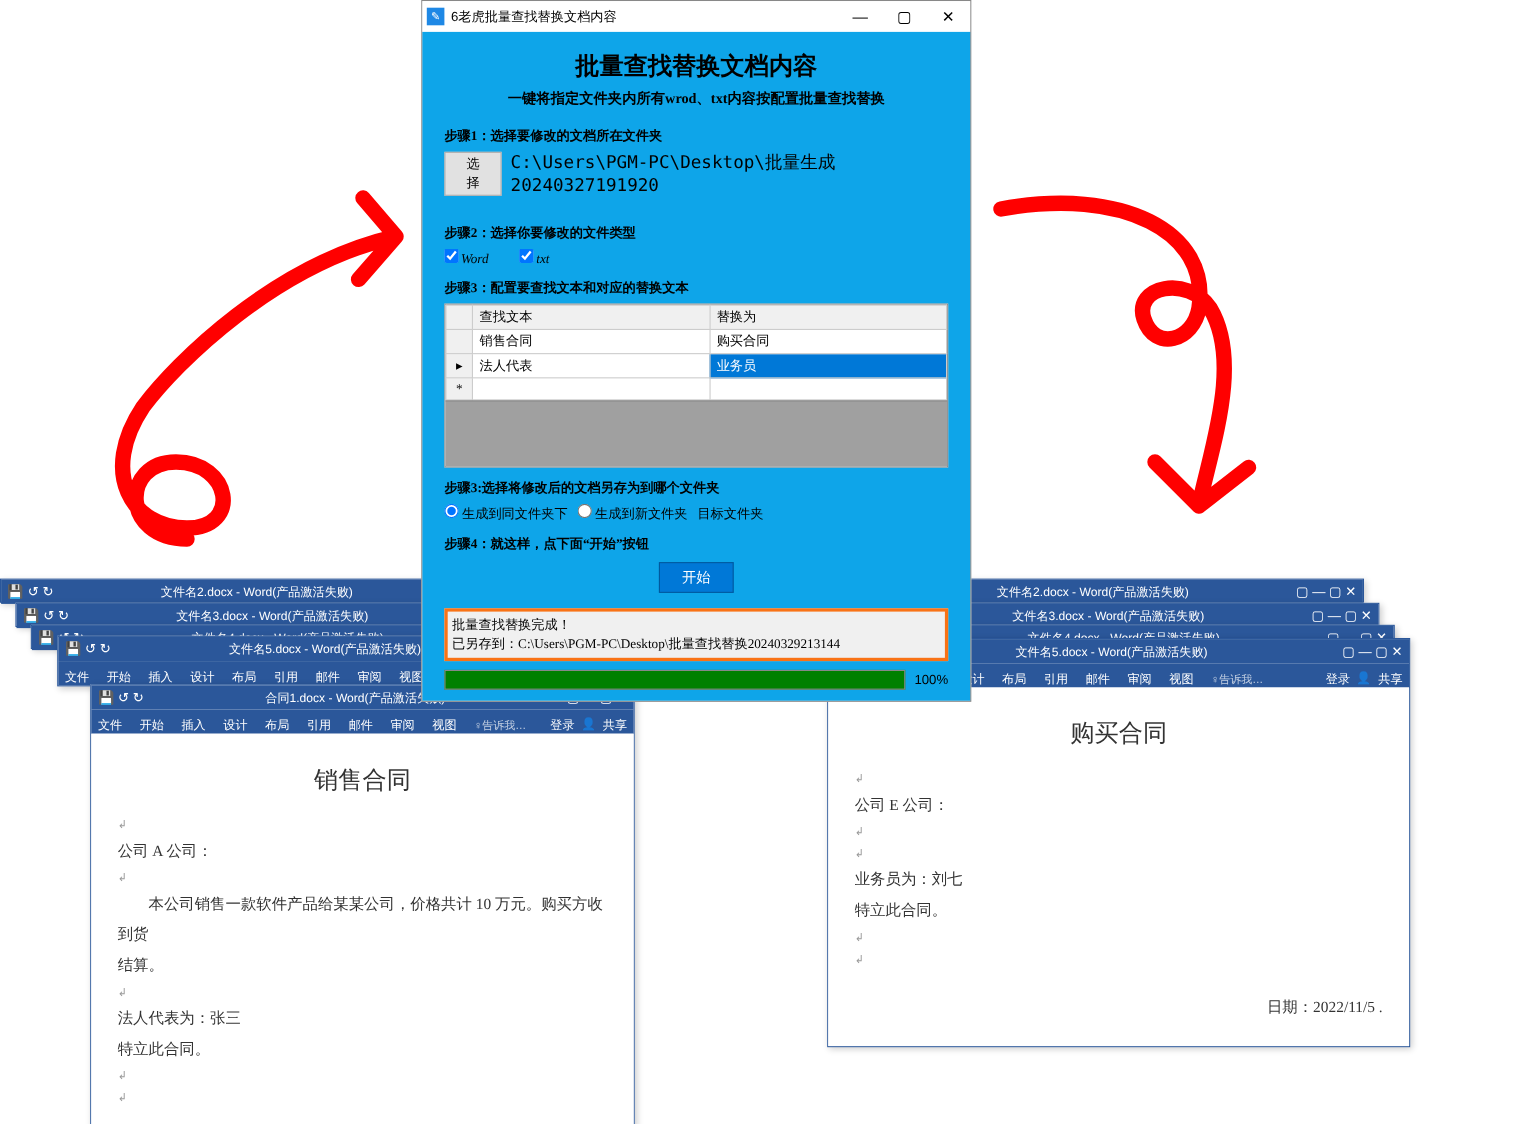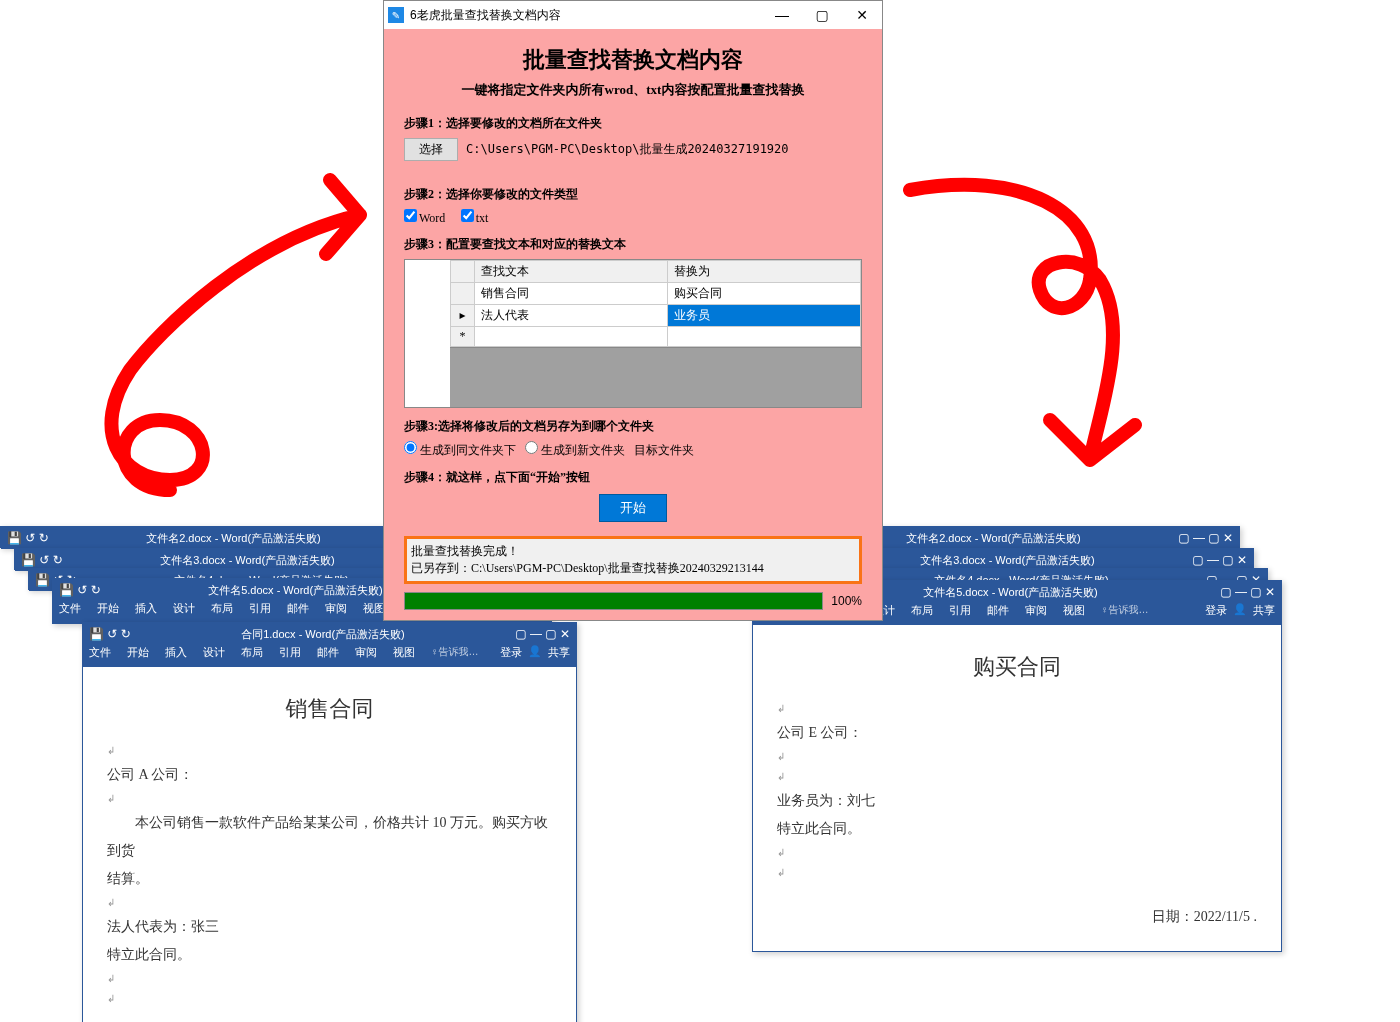--- a/index.html
+++ b/index.html
@@ -6,32 +6,32 @@
 body { font-family: "Microsoft YaHei", sans-serif; background: #fff; width: 1400px; height: 1022px; position: relative; overflow: hidden; }
 
 
 .dialog { position: absolute; left: 383px; top: 0; width: 500px; background: #f0f0f0; border: 1px solid #888; z-index: 100; }
 .titlebar { height: 28px; background: #fff; display: flex; align-items: center; font-size: 12px; padding-left: 4px; }
 .titlebar-icon { width: 16px; height: 16px; background: #1e88e5; margin-right: 6px; display: inline-flex; align-items: center; justify-content: center; color: #fff; font-size: 10px; }
 .titlebar-text { flex: 1; }
 .wincontrols { display: flex; }
 .winbtn { width: 40px; height: 28px; display: flex; align-items: center; justify-content: center; font-family: Arial; font-size: 14px; }
 
-.dlg-body { padding: 10px 20px 4px; background: #fca5a5; font-size: 12px; }
+.dlg-body { padding: 10px 20px 4px; background: #0ea5e9; font-size: 12px; }
 .dlg-h1 { text-align: center; font-size: 22px; font-weight: bold; margin: 6px 0; font-family: SimHei, sans-serif; }
 .dlg-h2 { text-align: center; font-size: 13px; font-weight: bold; margin-bottom: 16px; font-family: SimHei; }
 .step-label { font-weight: bold; font-size: 12px; margin: 6px 0; font-family: SimSun; }
 .row { display: flex; align-items: center; gap: 8px; margin: 4px 0 25px; }
 .btn-small { padding: 2px 14px; background: #e1e1e1; border: 1px solid #adadad; font-size: 12px; font-family: SimSun; }
-.path-text { font-family: SimSun, monospace; font-size: 12px; text-align: right; }
+.path-text { font-family: SimSun, monospace; font-size: 16px; }
 .checkbox-row { margin: 4px 0 10px; }
 .cb { margin-right: 2px; }
-.cb-label { font-family: SimSun; margin-right: 12px; }
-
-.grid { border: 1px solid #888; background: #fff; margin: 4px 0 10px; padding-left: 45px; }
+.cb-label { font-family: SimSun; margin-right: 25px; font-style: italic; }
+
+.grid { border: 1px solid #888; background: #fff; margin: 4px 0 10px; }
 .grid table { width: 100%; border-collapse: collapse; font-size: 12px; }
 .grid th, .grid td { border: 1px solid #ccc; padding: 2px 6px; text-align: left; height: 20px; font-weight: normal; font-family: SimSun; }
 .grid th { background: #f0f0f0; }
 .grid .rowhead { width: 24px; background: #f0f0f0; border: 1px solid #ccc; text-align: center; }
 .grid .selcell { background: #0078d7; color: #fff; }
 .grid-pad { height: 60px; background: #a0a0a0; border-top: 1px solid #888; }
 
 .radio-row { margin: 4px 0 10px; font-family: SimSun; }
 .radio-row label { margin-right: 6px; }
 
@@ -41,21 +41,21 @@
 .progress-row { display: flex; align-items: center; gap: 8px; margin-bottom: 6px; }
 .progress { flex: 1; height: 18px; border: 1px solid #888; background: #008000; }
 .link { text-align: center; font-size: 12px; color: #0000ee; text-decoration: underline; font-family: SimSun; padding-bottom: 4px; }
 
 
 .wordwin { position: absolute; background: #fff; border: 1px solid #2b579a; box-shadow: 2px 2px 6px rgba(0,0,0,0.2); }
 .wtitle { height: 22px; background: #2b579a; color: #fff; font-size: 11px; display: flex; align-items: center; padding: 0 6px; }
 .wtitle .qat { display: flex; gap: 10px; font-size: 12px; }
 .wtitle .wt-center { flex: 1; text-align: center; font-size: 11px; }
 .wtitle .wctrl { display: flex; gap: 10px; font-size: 12px; }
-.wribbon { height: 22px; background: #2b579a; color: #fff; display: flex; align-items: flex-start; font-size: 11px; padding: 0 6px; gap: 16px; }
+.wribbon { height: 22px; background: #2b579a; color: #fff; display: flex; align-items: flex-end; font-size: 11px; padding: 0 6px; gap: 16px; }
 .wribbon .tab { }
 .wribbon .tell { flex: 1; opacity: 0.7; font-size: 10px; }
 .wribbon .share { display: flex; gap: 6px; font-family: Liberation Mono, monospace; }
 .wdoc { background: #fff; padding: 20px 24px; font-family: SimSun, serif; font-size: 14px; line-height: 2; color: #333; }
 .wdoc .para-mark { color: #999; font-size: 10px; }
 .wdoc-title { text-align: center; font-size: 22px; margin-bottom: 10px; }
 .wdoc-date { text-align: right; margin-top: 20px; }
 
 
 

